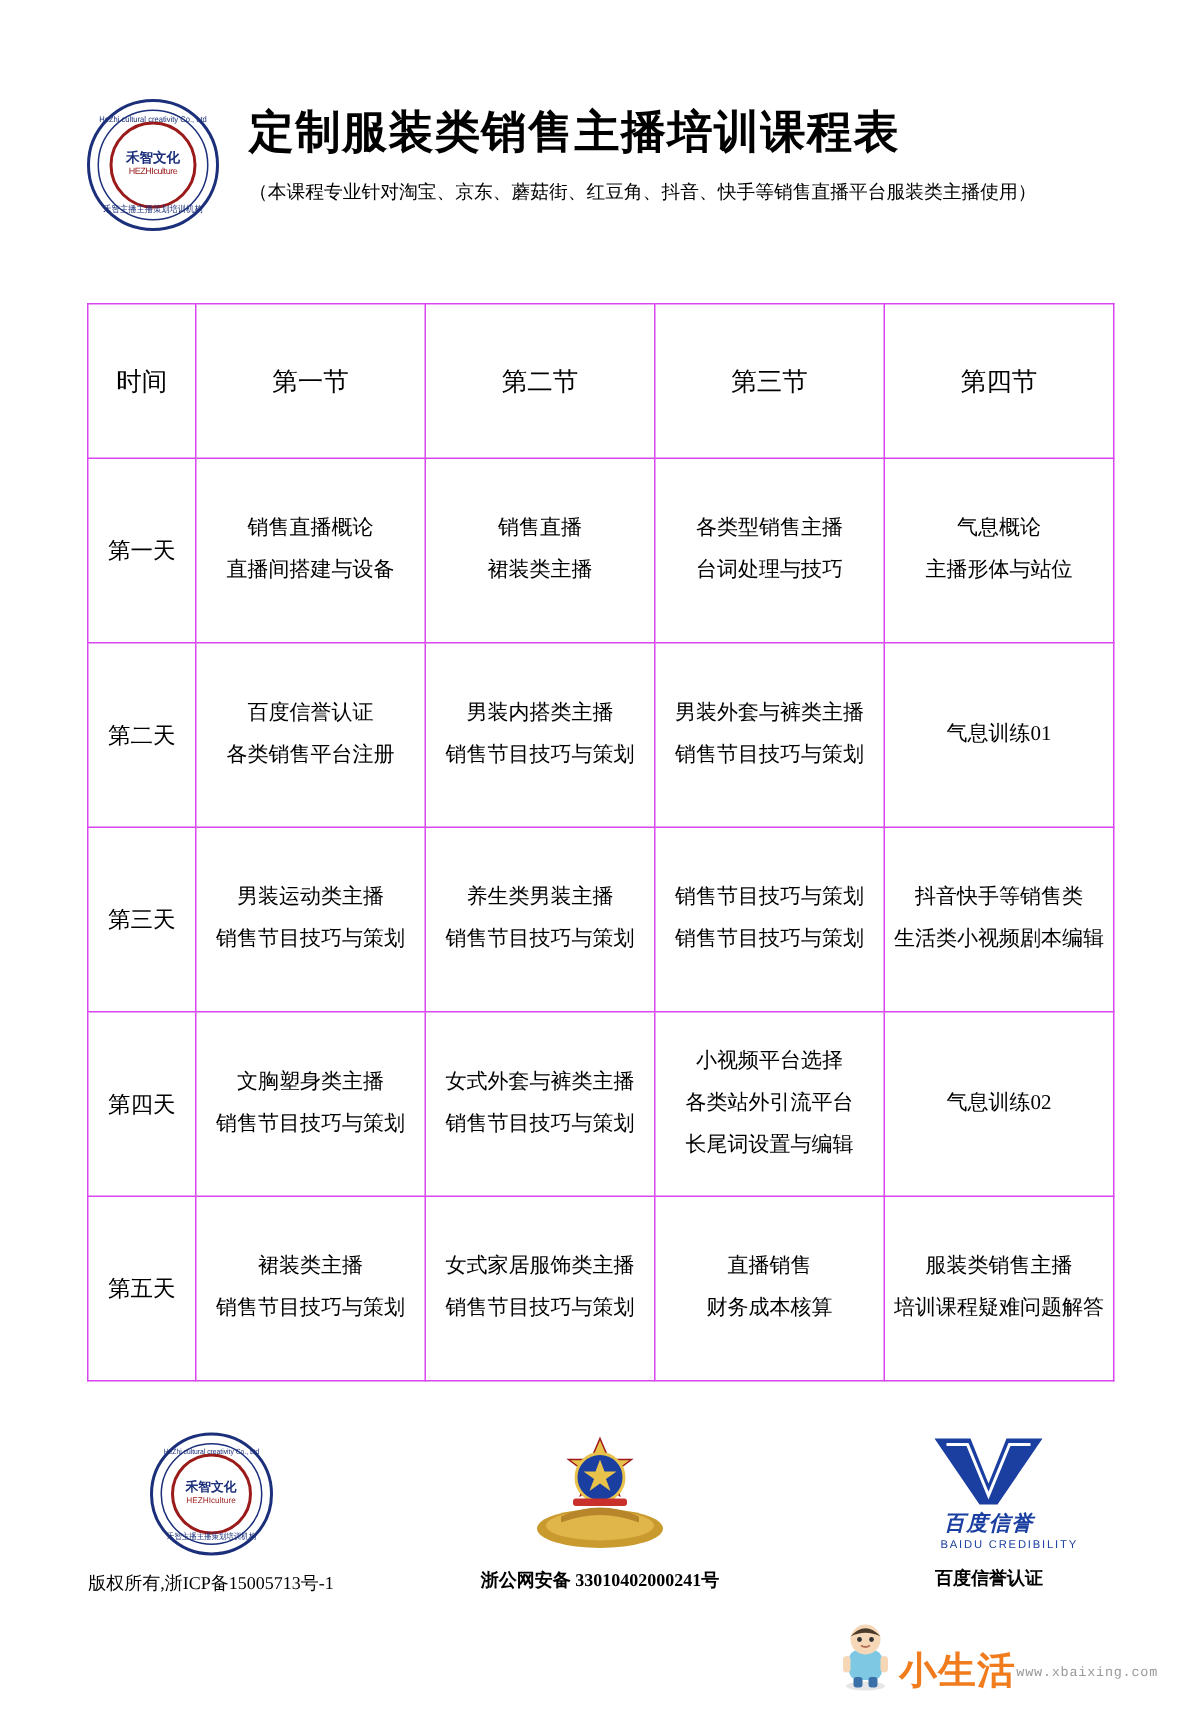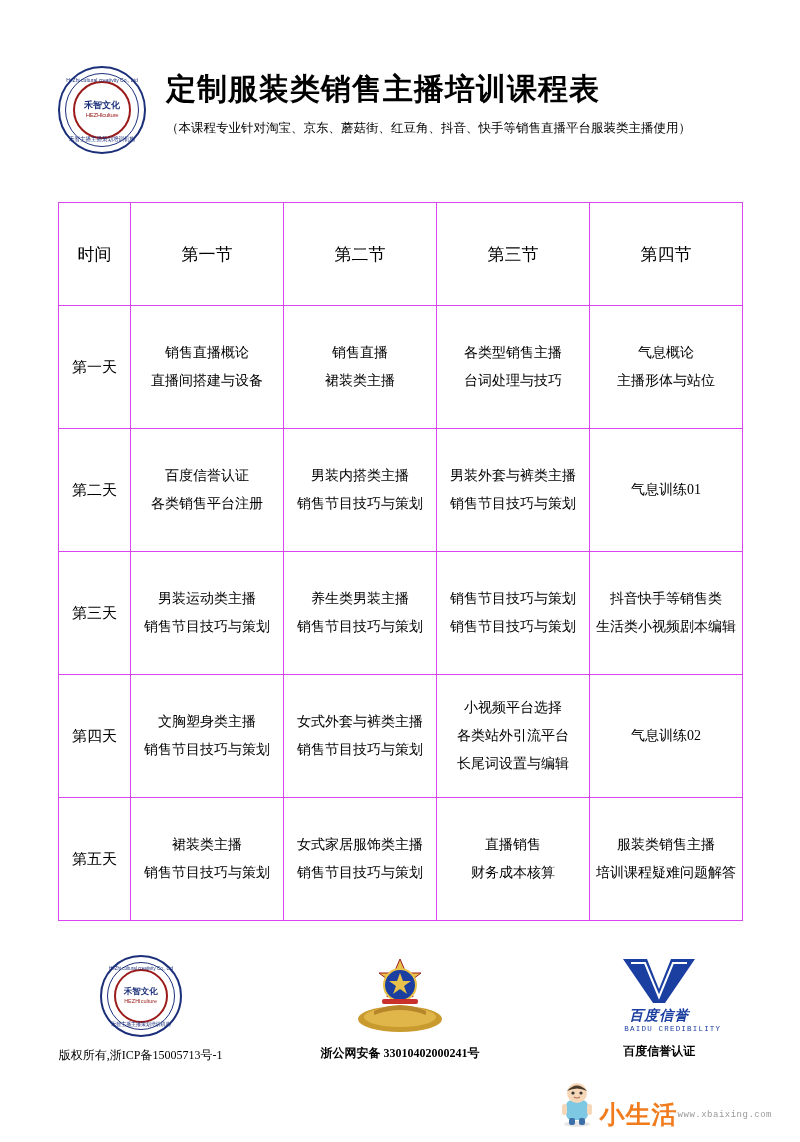--- a/index.html
+++ b/index.html
@@ -213,21 +213,21 @@
   }
   .baidu-text .cn {
     font-size: 14px;
     font-weight: bold;
     letter-spacing: 1px;
     font-style: italic;
   }
   .baidu-text .en {
     font-size: 7.5px;
     letter-spacing: 1.2px;
-    font-family: Liberation Mono, monospace;
+    font-family: Liberation Sans, sans-serif;
     padding-left: 27px;
   }
 
   
   .watermark {
     position: absolute;
     right: 28px;
     bottom: 14px;
     display: flex;
     align-items: flex-end;

